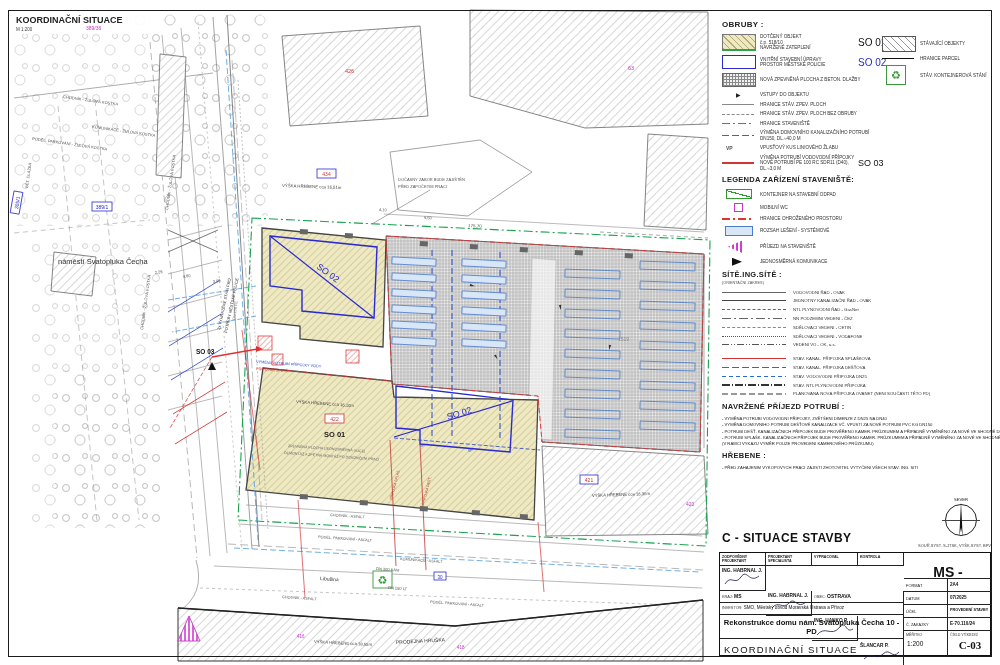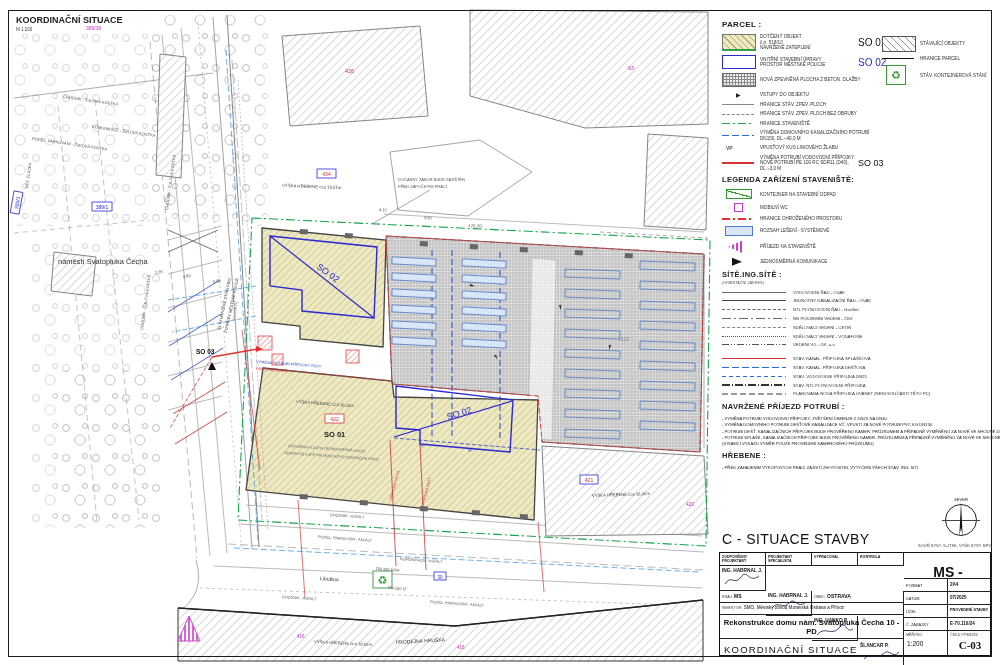--- a/index.html
+++ b/index.html
@@ -63,21 +63,21 @@
   .gap{height:5px;}
   .bullet{font-size:4.2px;line-height:6.2px;color:#222;white-space:nowrap;}
   
   .compass{position:absolute;left:941px;top:497px;width:40px;height:48px;text-align:center;}
   .compass .lbl{font-size:4.2px;color:#222;}
   .compass .circ{position:relative;width:30px;height:30px;border:1px solid #222;border-radius:50%;margin:2px auto 0;}
   .compass .axis{position:absolute;left:-4px;top:14.5px;width:38px;border-top:.8px solid #444;}
   .compass .needle{position:absolute;left:9px;top:-3px;width:12px;height:34px;background:#111;
        clip-path:polygon(50% 0,64% 100%,50% 76%,36% 100%);}
   
-  .tb-head{position:absolute;left:722px;top:531px;font-size:14px;font-weight:normal;color:#111;letter-spacing:.4px;}
+  .tb-head{position:absolute;left:722px;top:531px;font-size:12px;font-weight:bold;color:#111;letter-spacing:.4px;}
   .tb-coord{position:absolute;left:845px;top:543px;width:146px;text-align:right;font-size:4px;color:#444;}
   .tb{position:absolute;left:719px;top:552px;width:272px;height:104px;border:1.3px solid #111;background:#fff;box-sizing:border-box;}
   .c{position:absolute;box-sizing:border-box;border-right:.8px solid #222;border-bottom:.8px solid #222;overflow:hidden;}
   .c.nr{border-right:none;}
   .c.nb{border-bottom:none;}
   .rolecell{font-size:3.6px;line-height:4.2px;padding:1.5px 0 0 2px;color:#111;font-weight:bold;}
   .namecell{font-size:4.8px;font-weight:bold;color:#111;padding:2px 0 0 2px;position:relative;}
   .sig{position:absolute;left:3px;top:6px;}
   .kv{font-size:4.6px;padding:2px 0 0 2px;color:#111;}
   .kv b{font-size:5px;}
@@ -389,21 +389,21 @@
     <text x="430" y="603" font-size="3.8" fill="#555" transform="rotate(4 430 603)">PODÉL. PARKOVÁNÍ - ASFALT</text>
 
     <text x="314" y="643" font-size="4.2" fill="#444" transform="rotate(3 314 643)">VÝŠKA HŘEBENE cca 18,65m</text>
     <text x="396" y="644" font-size="5" fill="#333" transform="rotate(-3 396 644)">PRODEJNA HRUŠKA</text>
   </g>
 </svg>
 
 <div class="frame"></div>
 
 <div class="legend">
-  <div class="lg-title">PARCEL :</div>
+  <div class="lg-title">OBRUBY :</div>
   <div class="lg-main">
     <div class="lg-left">
       <div class="row">
         <div class="swc">
               <div class="sw-y"></div>
             </div>
         <div class="txt">
               <div>DOTČENÝ OBJEKT</div>
               <div>č.p. 518/10</div>
               <div>NAVRŽENÉ ZATEPLENÍ</div>

